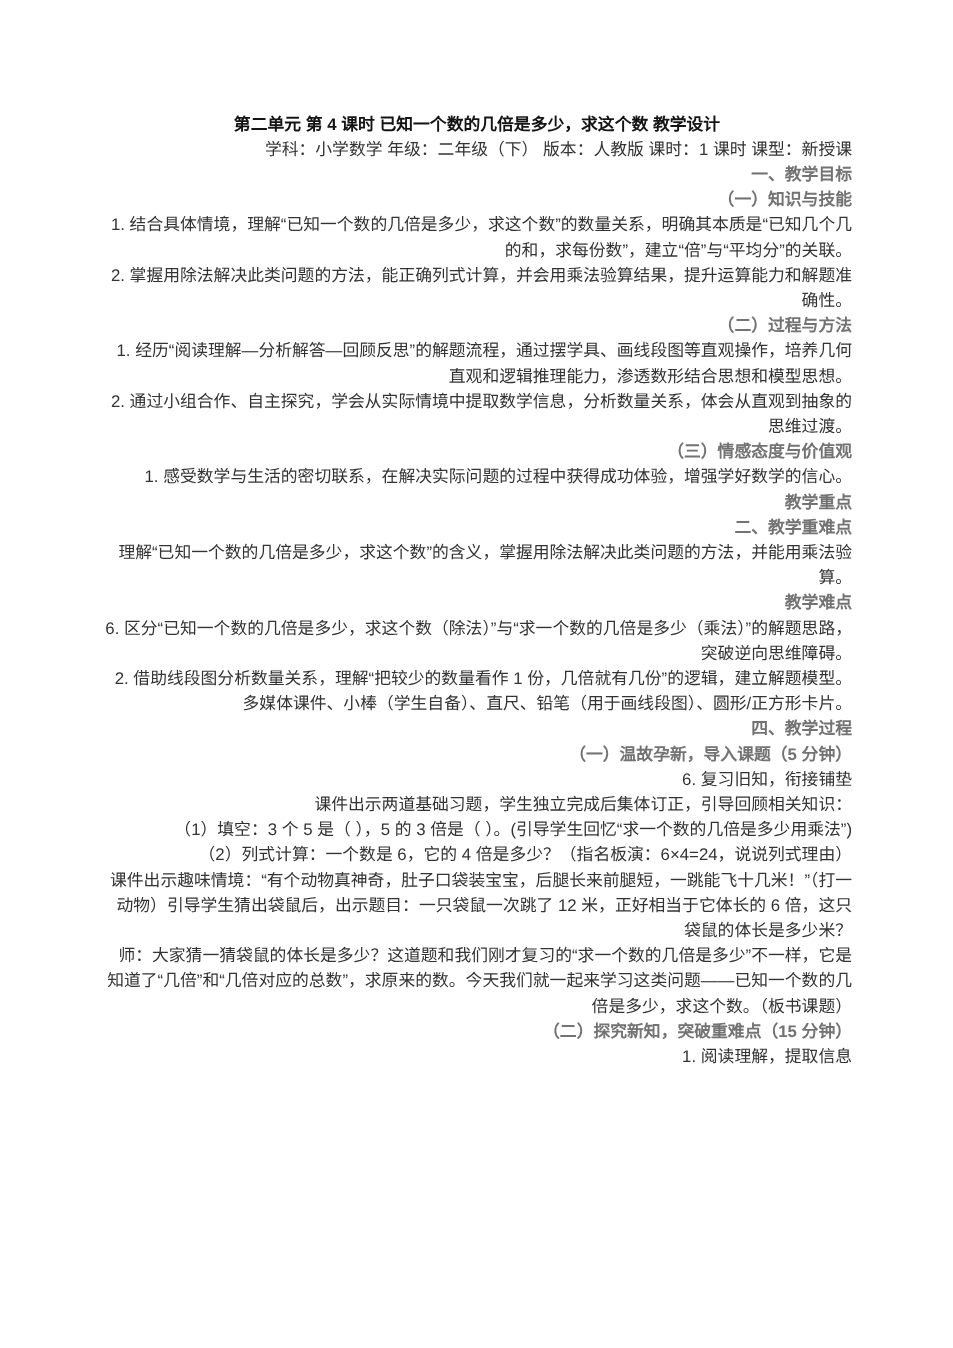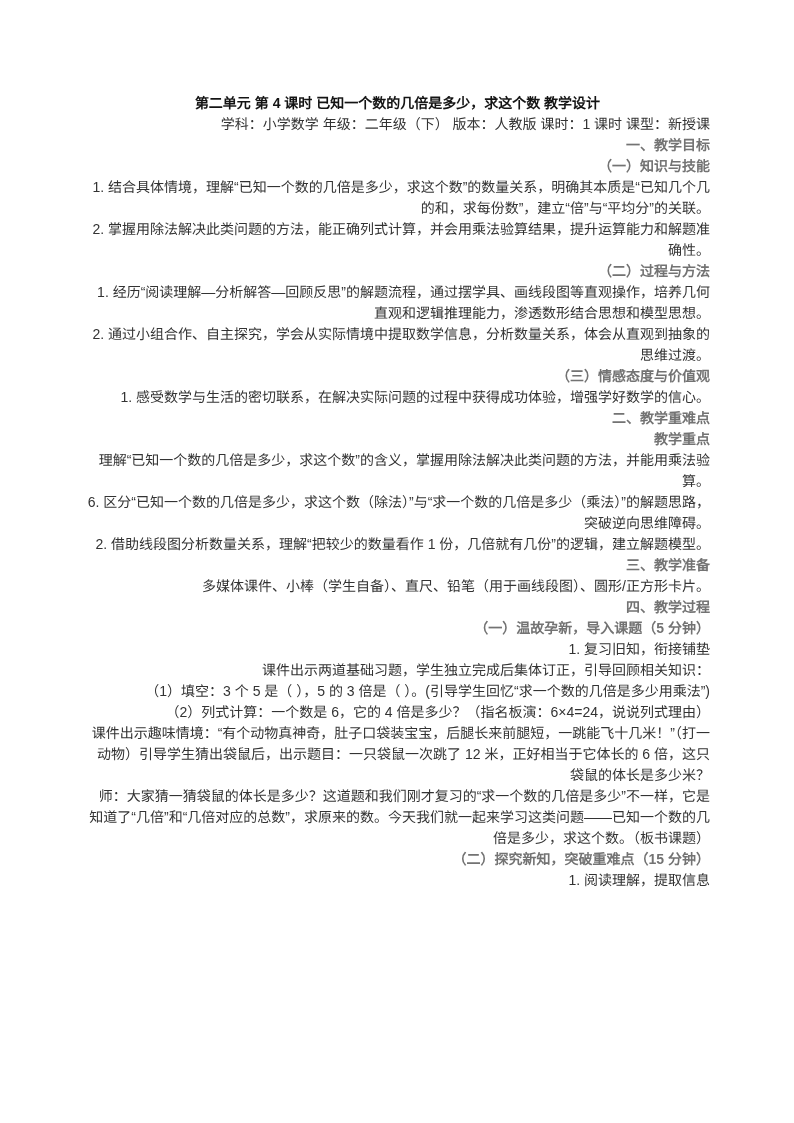--- a/index.html
+++ b/index.html
@@ -53,30 +53,30 @@
       <p class="body">学科：小学数学 年级：二年级（下） 版本：人教版 课时：1 课时 课型：新授课</p>
       <p class="h">一、教学目标</p>
       <p class="h">（一）知识与技能</p>
       <p class="body">1. 结合具体情境，理解“已知一个数的几倍是多少，求这个数”的数量关系，明确其本质是“已知几个几的和，求每份数”，建立“倍”与“平均分”的关联。</p>
       <p class="body">2. 掌握用除法解决此类问题的方法，能正确列式计算，并会用乘法验算结果，提升运算能力和解题准确性。</p>
       <p class="h">（二）过程与方法</p>
       <p class="body">1. 经历“阅读理解—分析解答—回顾反思”的解题流程，通过摆学具、画线段图等直观操作，培养几何直观和逻辑推理能力，渗透数形结合思想和模型思想。</p>
       <p class="body">2. 通过小组合作、自主探究，学会从实际情境中提取数学信息，分析数量关系，体会从直观到抽象的思维过渡。</p>
       <p class="h">（三）情感态度与价值观</p>
       <p class="body">1. 感受数学与生活的密切联系，在解决实际问题的过程中获得成功体验，增强学好数学的信心。</p>
+      <p class="h">教学重点</p>
       <p class="h">二、教学重难点</p>
-      <p class="h">教学重点</p>
       <p class="body">理解“已知一个数的几倍是多少，求这个数”的含义，掌握用除法解决此类问题的方法，并能用乘法验算。</p>
+      <p class="h">教学难点</p>
       <p class="body">6. 区分“已知一个数的几倍是多少，求这个数（除法）”与“求一个数的几倍是多少（乘法）”的解题思路，突破逆向思维障碍。</p>
       <p class="body">2. 借助线段图分析数量关系，理解“把较少的数量看作 1 份，几倍就有几份”的逻辑，建立解题模型。</p>
-      <p class="h">三、教学准备</p>
       <p class="body">多媒体课件、小棒（学生自备）、直尺、铅笔（用于画线段图）、圆形/正方形卡片。</p>
       <p class="h">四、教学过程</p>
       <p class="h">（一）温故孕新，导入课题（5 分钟）</p>
-      <p class="body">1. 复习旧知，衔接铺垫</p>
+      <p class="body">6. 复习旧知，衔接铺垫</p>
       <p class="body">课件出示两道基础习题，学生独立完成后集体订正，引导回顾相关知识：</p>
       <p class="body">（1）填空：3 个 5 是（ ），5 的 3 倍是（ ）。(引导学生回忆“求一个数的几倍是多少用乘法”)</p>
       <p class="body">（2）列式计算：一个数是 6，它的 4 倍是多少？（指名板演：6×4=24，说说列式理由）</p>
       <p class="body">课件出示趣味情境：“有个动物真神奇，肚子口袋装宝宝，后腿长来前腿短，一跳能飞十几米！”（打一动物）引导学生猜出袋鼠后，出示题目：一只袋鼠一次跳了 12 米，正好相当于它体长的 6 倍，这只袋鼠的体长是多少米？</p>
       <p class="body">师：大家猜一猜袋鼠的体长是多少？这道题和我们刚才复习的“求一个数的几倍是多少”不一样，它是知道了“几倍”和“几倍对应的总数”，求原来的数。今天我们就一起来学习这类问题——已知一个数的几倍是多少，求这个数。（板书课题）</p>
       <p class="h">（二）探究新知，突破重难点（15 分钟）</p>
       <p class="body">1. 阅读理解，提取信息</p>
     </div>
 </div>
 

